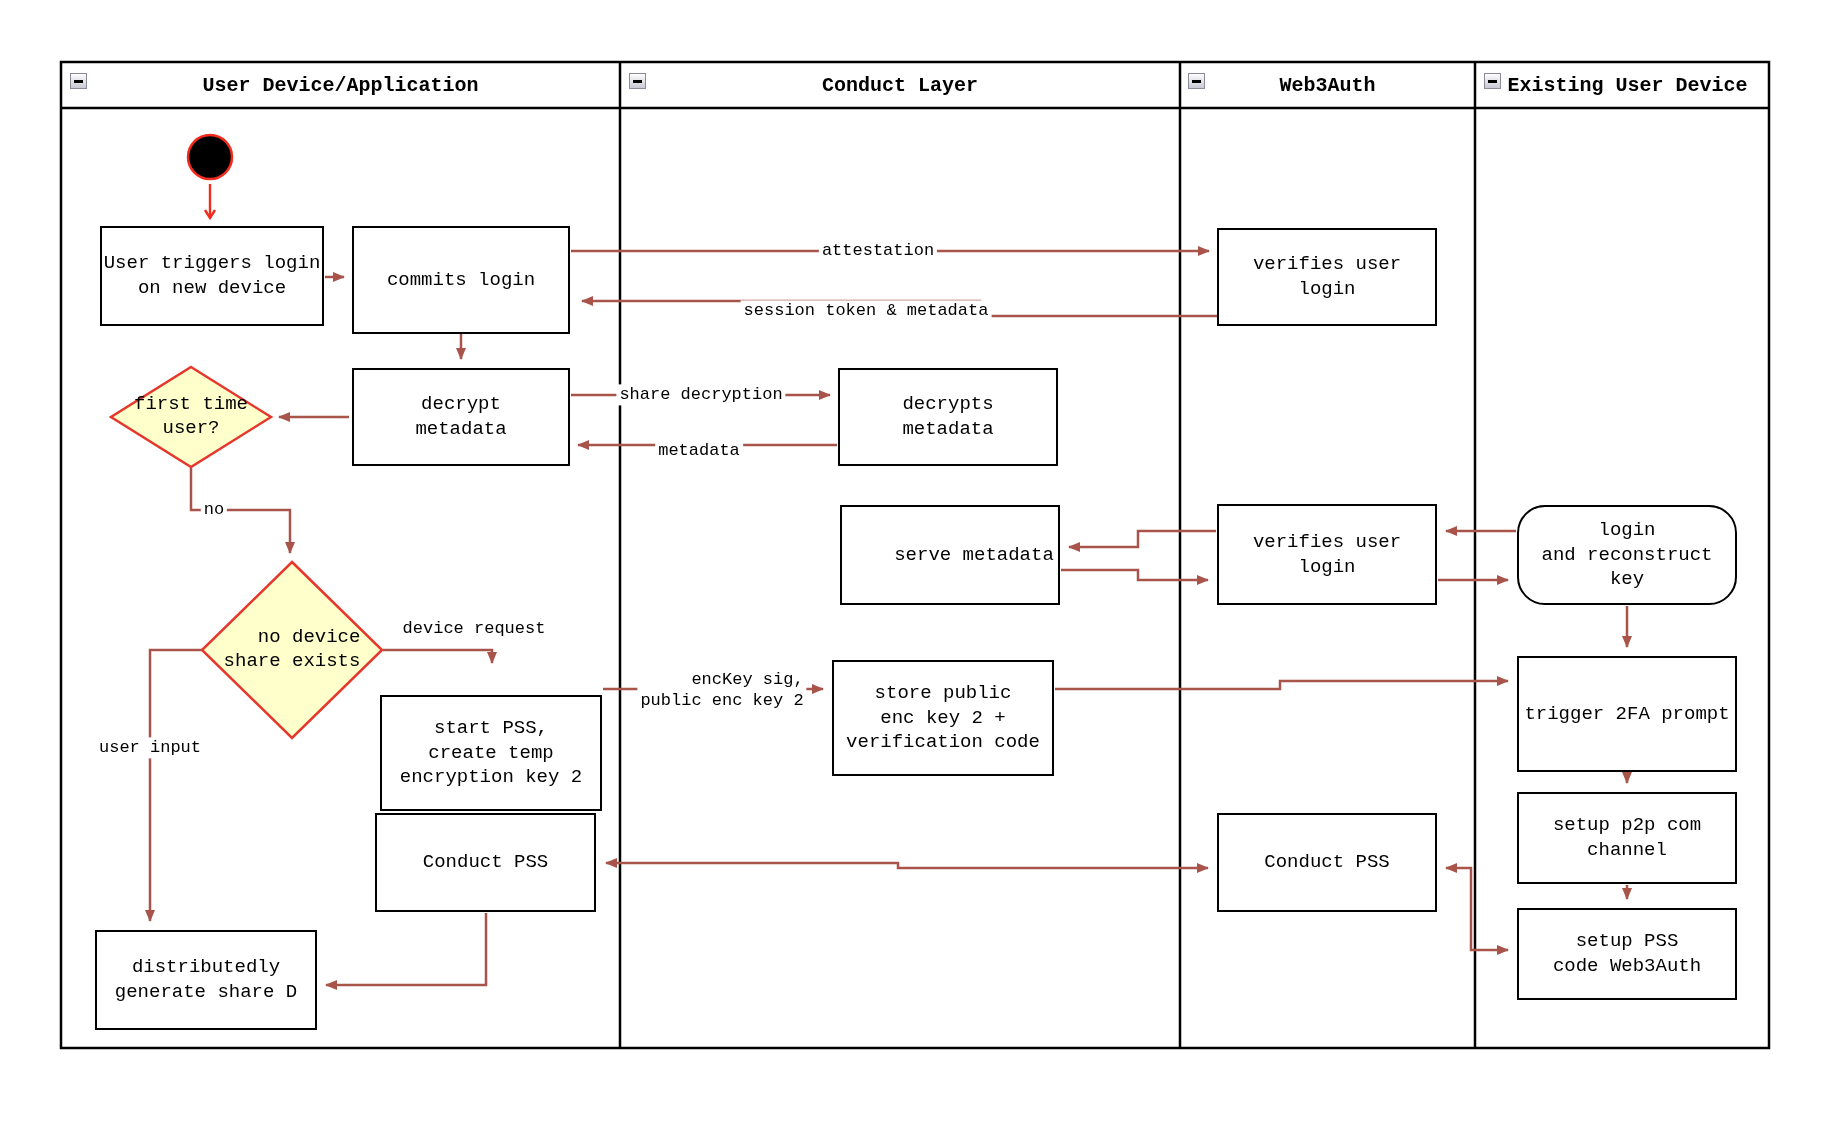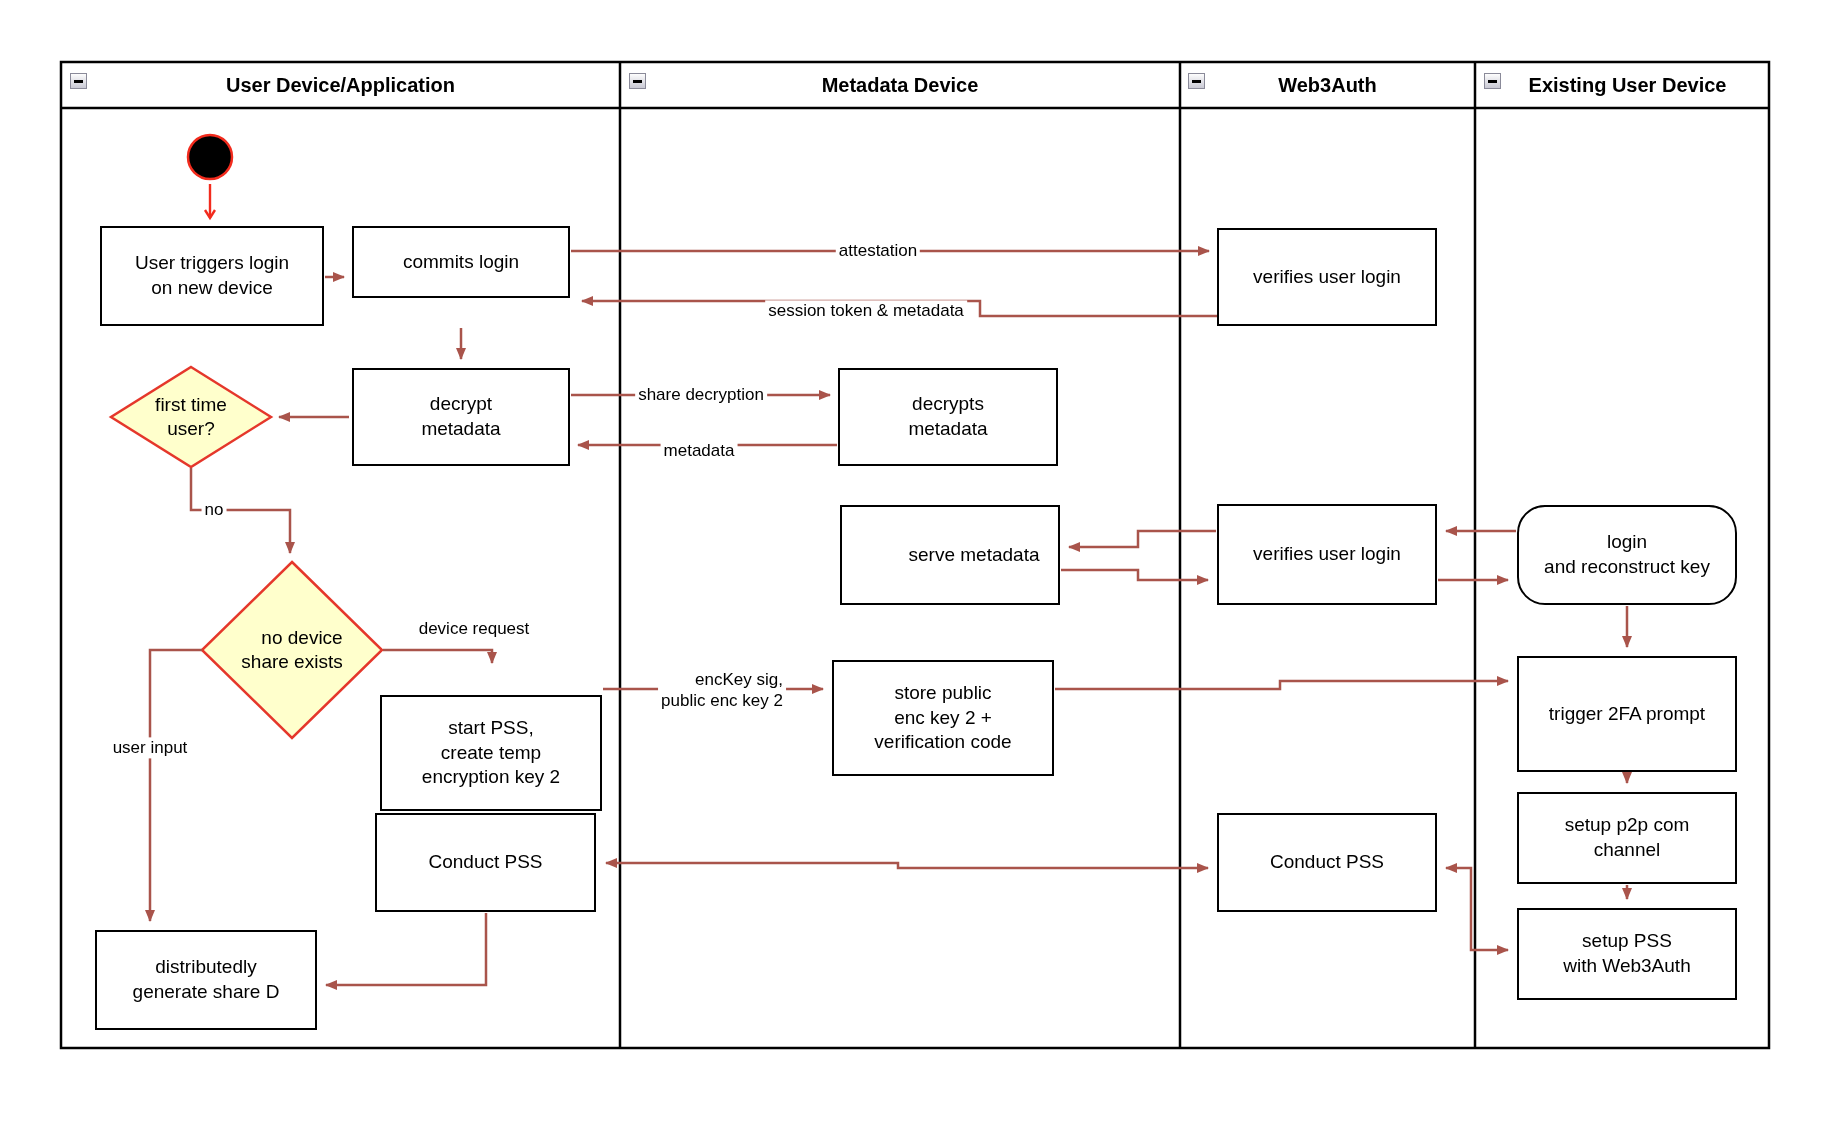--- a/index.html
+++ b/index.html
@@ -1,17 +1,17 @@
 <!DOCTYPE html>
 <html><head>
 <meta charset="utf-8">
 <style>
   html,body{margin:0;padding:0;background:#ffffff;}
   #stage{position:relative;width:1822px;height:1132px;background:#ffffff;
-         font-family:Liberation Sans, sans-serif;color:#000;}
+         font-family:Liberation Mono, monospace;color:#000;}
   svg#wires{position:absolute;left:0;top:0;width:1822px;height:1132px;}
 
   
   .lane-title{position:absolute;top:62px;height:46px;display:flex;align-items:center;
               justify-content:center;font-weight:bold;font-size:20px;}
   .collapse-icon{position:absolute;width:17px;height:16px;top:73px;
       background:linear-gradient(#fdfdfd,#c9c9d4);border:1px solid #8a8a99;
       box-sizing:border-box;display:flex;align-items:center;justify-content:center;}
   .collapse-icon i{display:block;width:9px;height:3px;background:#000;}
 
@@ -79,40 +79,40 @@
       <path d="M1627,606 V647" marker-end="url(#mh)"></path>
       <path d="M1627,761 V783" marker-end="url(#mh)"></path>
       <path d="M1627,885 V899" marker-end="url(#mh)"></path>
       <path d="M606,863 H898 V868 H1208" marker-start="url(#mhr)" marker-end="url(#mh)"></path>
       <path d="M1446,868 H1471 V950 H1508" marker-start="url(#mhr)" marker-end="url(#mh)"></path>
       <path d="M486,913 V985 H326" marker-end="url(#mh)"></path>
     </g>
   </svg>
 
   <div class="lane-title" style="left:61px;width:559px;">User Device/Application</div>
-  <div class="lane-title" style="left:620px;width:560px;">Metadata Device</div>
+  <div class="lane-title" style="left:620px;width:560px;">Conduct Layer</div>
   <div class="lane-title" style="left:1180px;width:295px;">Web3Auth</div>
   <div class="lane-title" style="left:1486px;width:283px;">Existing User Device</div>
 
   <span class="collapse-icon" style="left:70px;">
       <i></i>
     </span>
   <span class="collapse-icon" style="left:629px;">
       <i></i>
     </span>
   <span class="collapse-icon" style="left:1188px;">
       <i></i>
     </span>
   <span class="collapse-icon" style="left:1484px;">
       <i></i>
     </span>
 
   <div class="node" style="left:100px;top:226px;width:224px;height:100px;">User triggers login
 on new device</div>
-  <div class="node" style="left:352px;top:226px;width:218px;height:72px;">commits login</div>
+  <div class="node" style="left:352px;top:226px;width:218px;height:108px;">commits login</div>
   <div class="node" style="left:352px;top:368px;width:218px;height:98px;">decrypt
 metadata</div>
   <div class="diamond-label" style="left:121px;top:377px;width:140px;height:80px;">first time
 user?</div>
   <div class="diamond-label" style="left:212px;top:600px;width:160px;height:100px;text-align:right;">no device
 share exists</div>
   <div class="node" style="left:380px;top:672px;width:222px;height:116px;margin-top:23px;">start PSS,
 create temp
 encryption key 2</div>
   <div class="node" style="left:375px;top:813px;width:221px;height:99px;">Conduct PSS</div>
@@ -129,21 +129,21 @@
   <div class="node" style="left:1217px;top:228px;width:220px;height:98px;">verifies user login</div>
   <div class="node" style="left:1217px;top:504px;width:220px;height:101px;">verifies user login</div>
   <div class="node" style="left:1217px;top:813px;width:220px;height:99px;">Conduct PSS</div>
 
   <div class="node" style="left:1517px;top:505px;width:220px;height:100px;border-radius:28px;">login
 and reconstruct key</div>
   <div class="node" style="left:1517px;top:656px;width:220px;height:116px;">trigger 2FA prompt</div>
   <div class="node" style="left:1517px;top:792px;width:220px;height:92px;">setup p2p com
 channel</div>
   <div class="node" style="left:1517px;top:908px;width:220px;height:92px;">setup PSS
-with Web3Auth</div>
+code Web3Auth</div>
 
   <div class="edge-label" style="left:878px;top:251px;">attestation</div>
   <div class="edge-label" style="left:866px;top:311px;">session token &amp; metadata</div>
   <div class="edge-label" style="left:701px;top:395px;">share decryption</div>
   <div class="edge-label" style="left:699px;top:451px;">metadata</div>
   <div class="edge-label" style="left:214px;top:510px;">no</div>
   <div class="edge-label" style="left:474px;top:629px;">device request</div>
   <div class="edge-label" style="left:150px;top:748px;">user input</div>
   <div class="edge-label" style="left:722px;top:690px;">encKey sig,
 public enc key 2</div>

